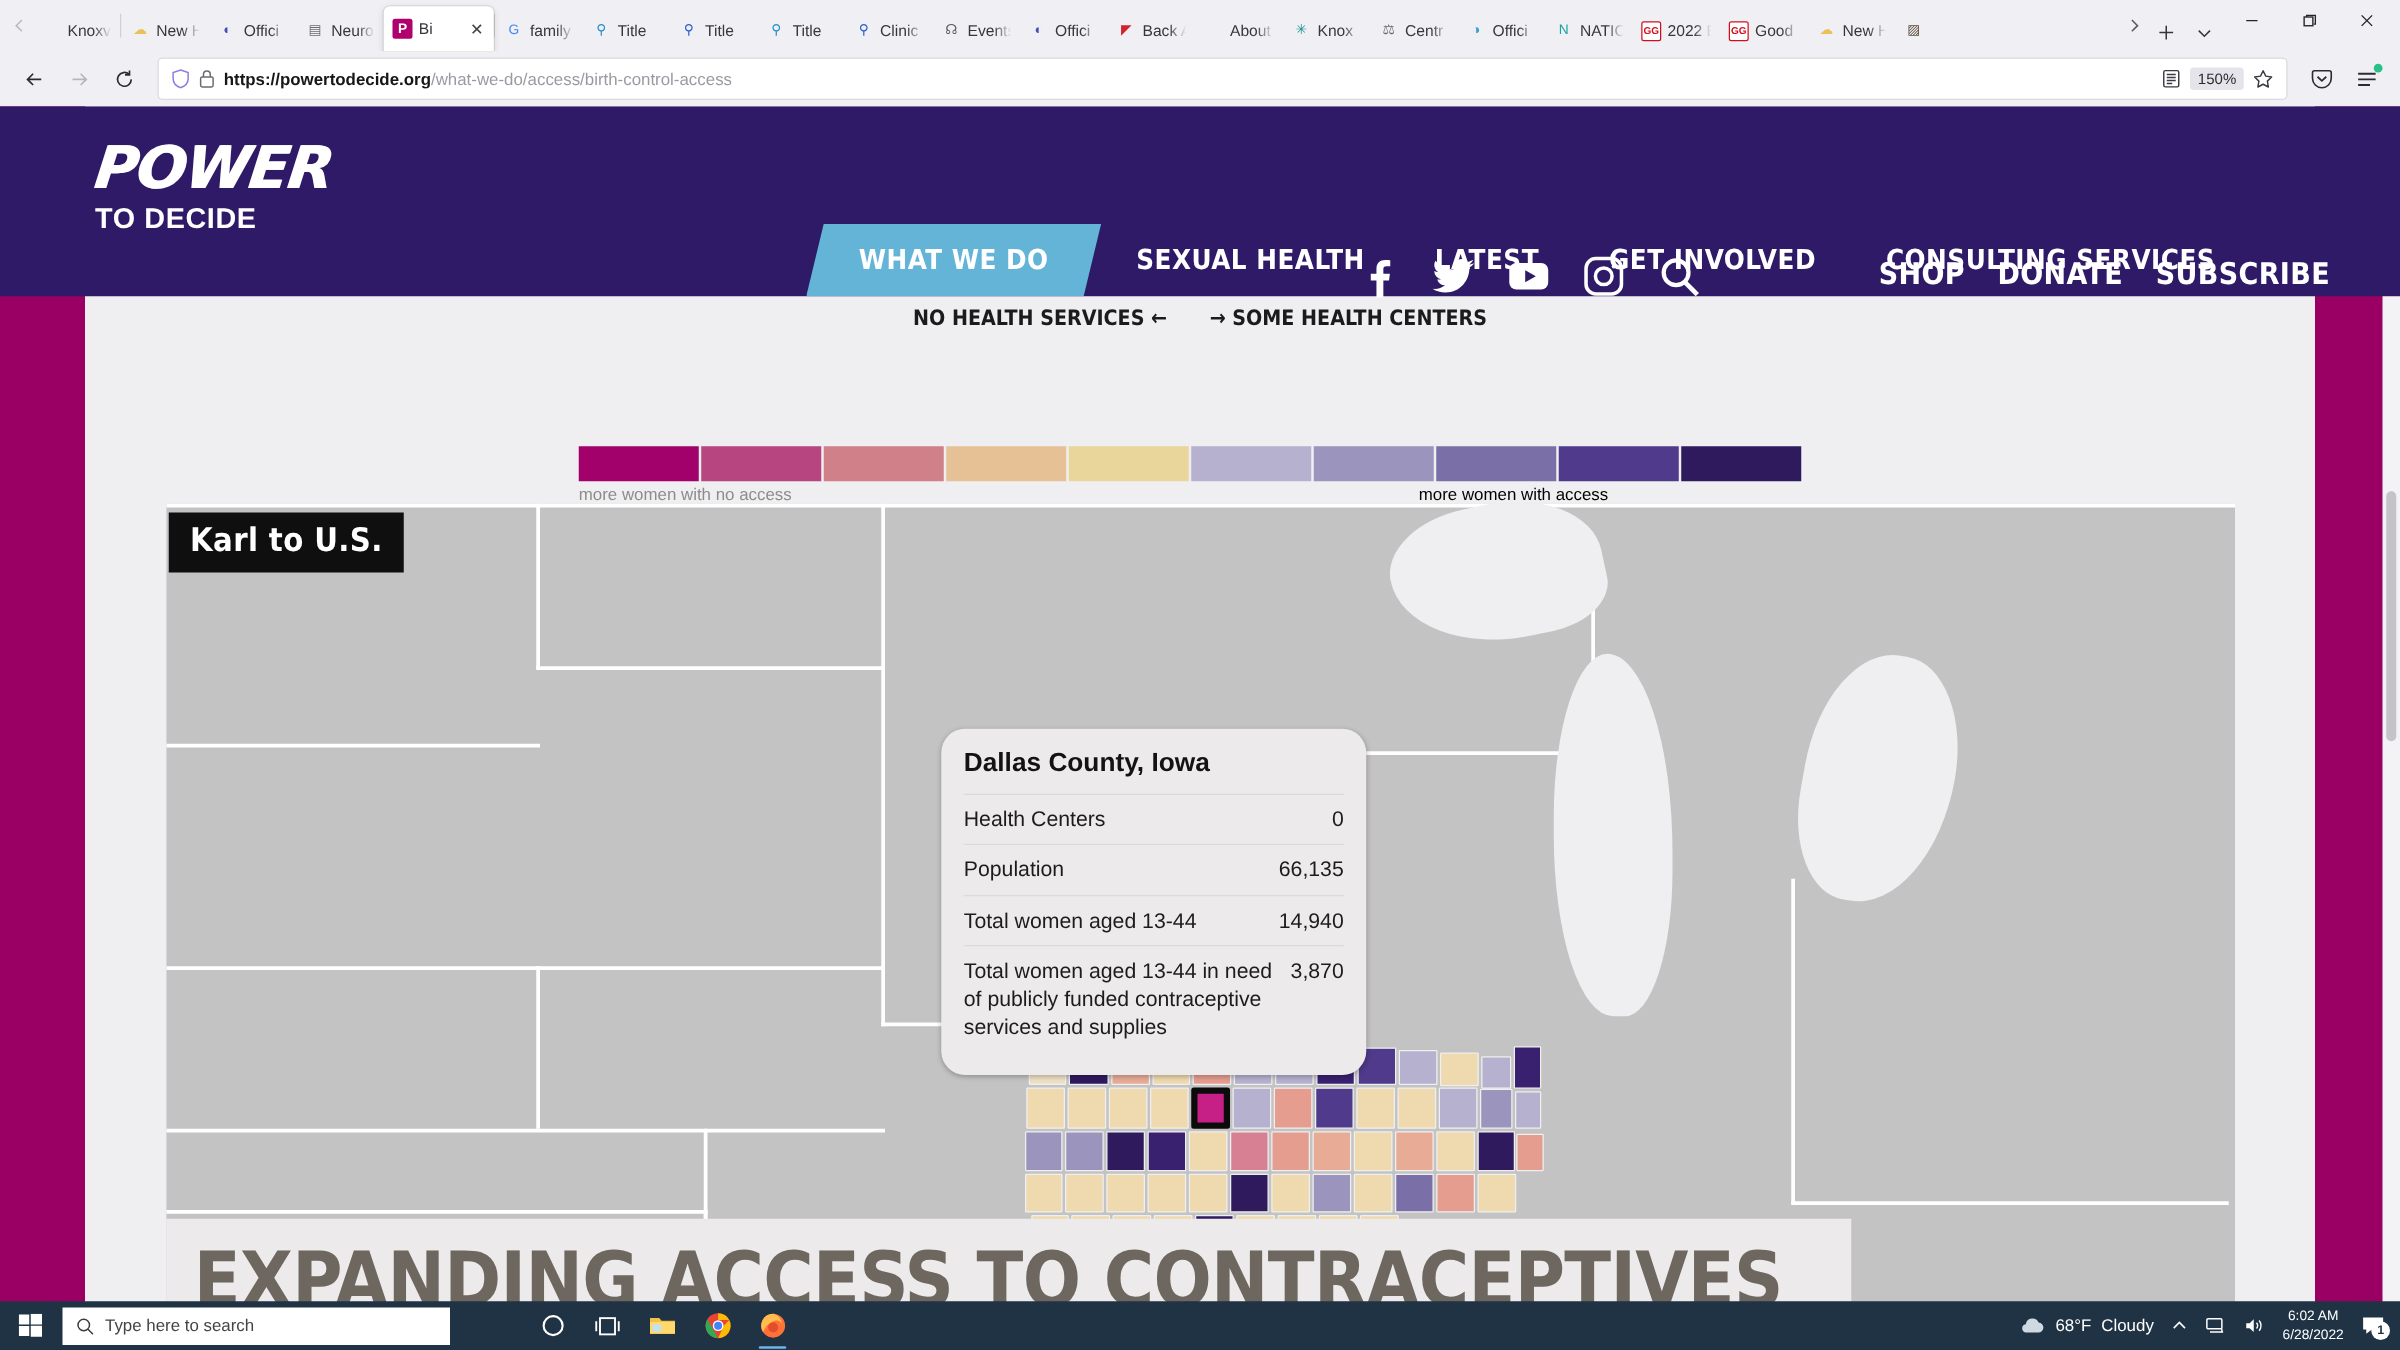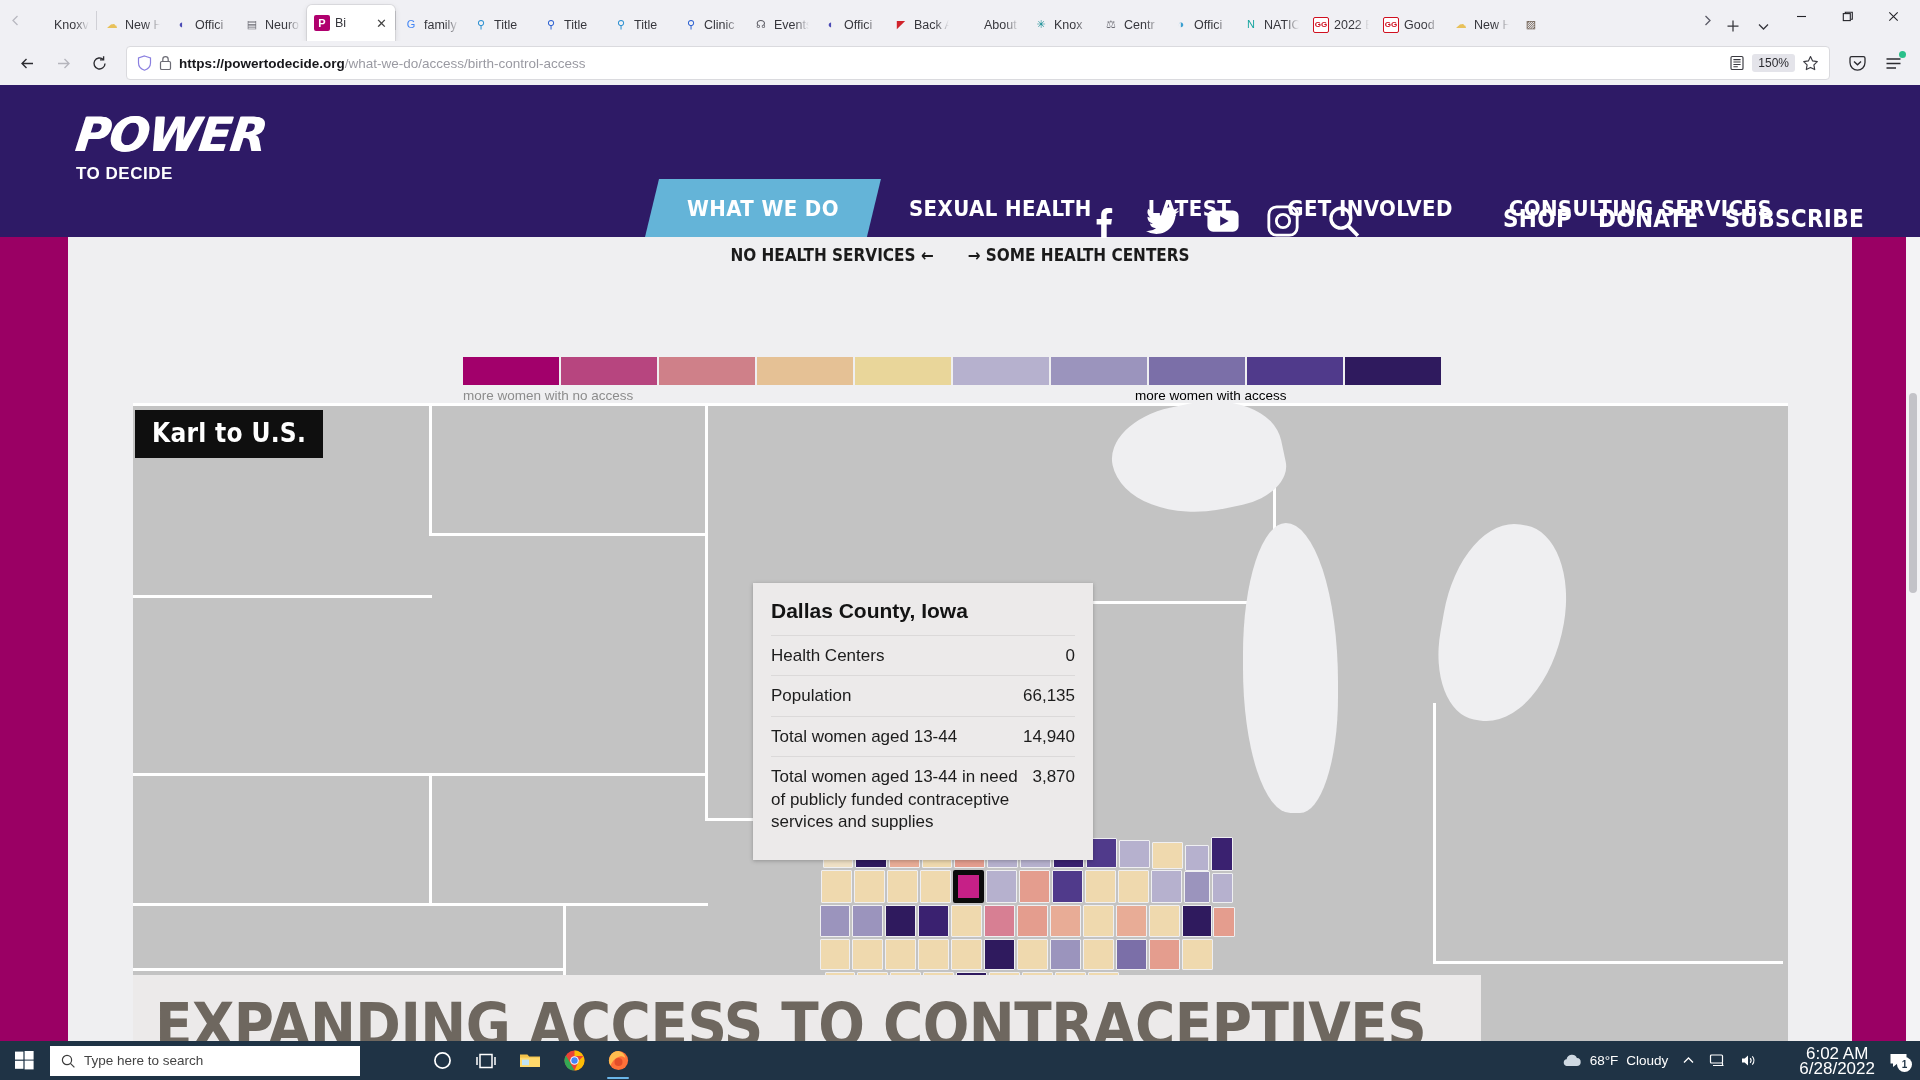--- a/index.html
+++ b/index.html
@@ -94,21 +94,21 @@
     position:absolute; top:0; left:0; width:1920px; height:152px;
     background:#2e1a66; z-index:6;
   }
   #logo { position:absolute; left:76px; top:26px; width:190px; color:#fff; }
   #logo .logo-word {
     font-family:"DejaVu Sans", sans-serif; font-style:italic; font-weight:700;
     font-size:47px; line-height:48px; letter-spacing:-1px;
     transform:skewX(-7deg); text-shadow:1px 0 0 #fff;
   }
   #logo .logo-sub {
-    font-weight:700; font-size:17px; letter-spacing:.5px; line-height:26px; margin-top:2px;
+    font-weight:700; font-size:23px; letter-spacing:.5px; line-height:26px; margin-top:2px;
   }
 
   #social-row {
     position:absolute; right:560px; top:118px; display:flex;
     align-items:center; gap:26px; color:#fff;
   }
   .social-ico { width:34px; height:36px; display:block; fill:#fff; }
 
   #util-links {
     position:absolute; right:56px; top:120px; display:flex; gap:26px;
@@ -177,21 +177,21 @@
   .cty {
     position:absolute; border:1.3px solid #efeff1; border-radius:1px;
   }
   .cty.sel { border:5px solid #0b0b0b; z-index:9; border-radius:2px; }
 
   
   #tooltip {
     position:absolute; left:753px; top:498px; width:340px;
     background:#eceaea; z-index:12; padding:16px 18px 18px;
     box-shadow:0 1px 4px rgba(0,0,0,.25);
-    font-size:17px; color:#1c1c1c;
+    font-size:17px; color:#1c1c1c;border-radius:19px;
   }
   #tooltip .tt-title {
     font-weight:700; font-size:21px; margin-bottom:12px; color:#131313;
   }
   .tt-row {
     display:flex; justify-content:space-between; align-items:flex-start;
     gap:12px; border-top:1px solid #dbd9d9; padding:9px 0 8px;
     line-height:1.32;
   }
   .tt-row .tt-lbl { flex:1 1 auto; }
@@ -235,21 +235,21 @@
   }
   .tb-icon.running::after {
     content:""; position:absolute; bottom:1px; left:11px; width:22px; height:2.5px;
     background:#6ab6e8; border-radius:2px;
   }
   #tray {
     margin-left:auto; display:flex; align-items:center; gap:14px;
     padding-right:12px; color:#ffffff; font-size:13px;
   }
   #weather { display:flex; align-items:center; gap:8px; font-size:13.5px; }
-  #clock { text-align:center; line-height:15px; font-size:17px;margin-left:28px; }
+  #clock { text-align:center; line-height:15px; font-size:11px; }
   #notif-badge {
     position:absolute; right:-4px; bottom:-3px; background:#ffffff; color:#1f3345;
     border-radius:50%; width:15px; height:15px; font-size:10px;
     display:flex; align-items:center; justify-content:center; font-weight:700;
   }
 </style>
 </head>
 <body>
 
 <div id="browser-chrome">

